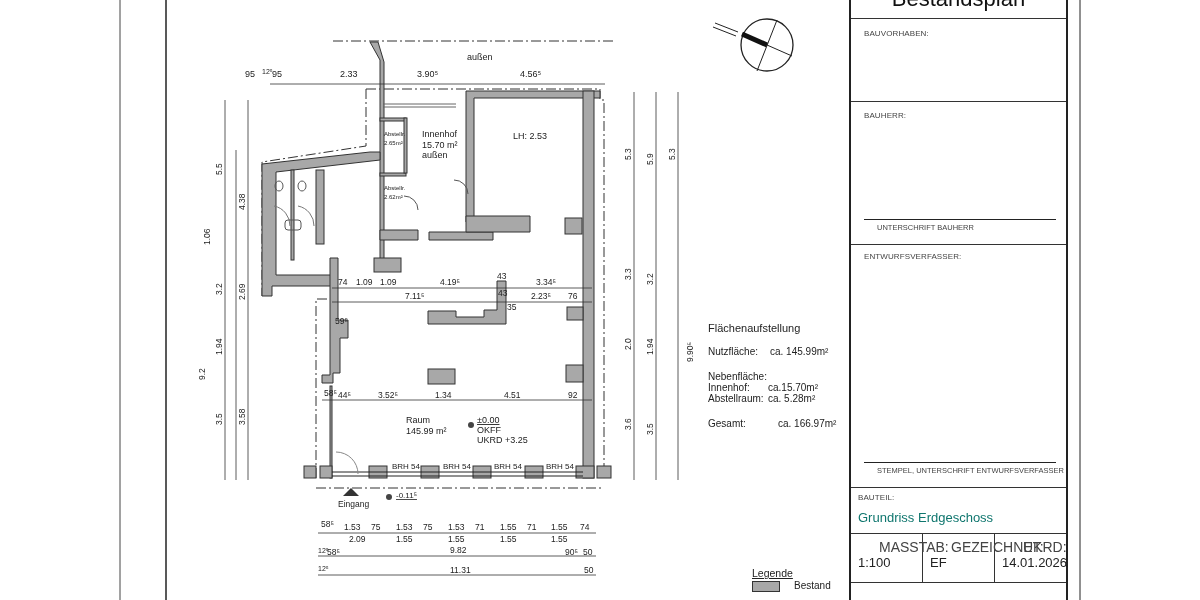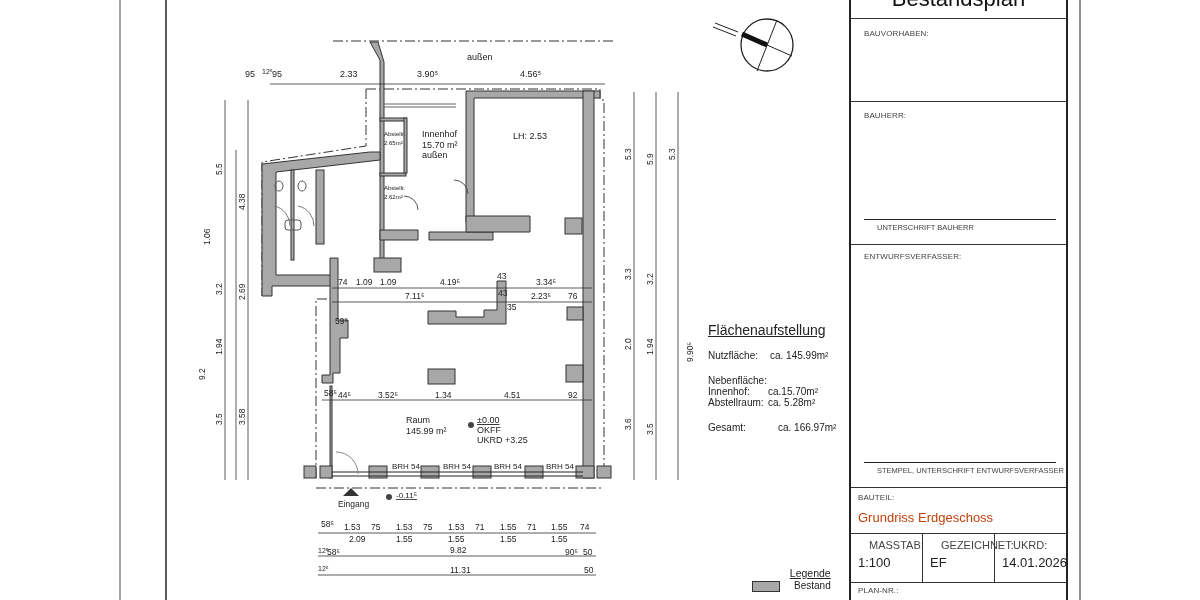--- a/index.html
+++ b/index.html
@@ -7,29 +7,29 @@
          font-family:"Liberation Sans", sans-serif; color:#111; }
   .sheet { position:absolute; left:0; top:0; width:1200px; height:600px; }
   svg text { font-family:"Liberation Sans", sans-serif; fill:#222; }
   .tb { position:absolute; left:849px; top:0; width:219px; height:600px;
         border-left:2px solid #222; border-right:2px solid #222; box-sizing:border-box; }
   .tb-cell { position:absolute; left:0; width:100%; box-sizing:border-box; border-bottom:1.5px solid #333; }
   .tb-label { position:absolute; left:13px; font-size:8px; color:#444; letter-spacing:0.1px; }
   .tb-title { position:absolute; left:0; width:100%; text-align:center; top:-14px; font-size:22px; color:#111; }
   .tb-sig { position:absolute; left:13px; right:10px; border-top:1.5px solid #222; }
   .tb-siglabel { position:absolute; left:14px; font-size:7.5px; color:#444;padding-left:12px; }
-  .tb-value { position:absolute; left:7px; font-size:13px; color:#c2410c; }
+  .tb-value { position:absolute; left:7px; font-size:13px; color:#0f766e; }
   .tb-sub { position:absolute; top:0; height:100%; box-sizing:border-box; border-right:1.5px solid #333; }
-  .tb-sublabel { position:absolute; left:7px; top:5px; font-size:11px; color:#444;padding-left:11px; }
+  .tb-sublabel { position:absolute; left:17px; top:5px; font-size:14px; color:#444;padding-left:11px; }
   .tb-subvalue { position:absolute; left:7px; top:21px; font-size:13px; color:#222; }
   .area-box { position:absolute; left:708px; top:322px; width:140px; font-size:10px; color:#222; }
-  .area-box .h { text-decoration:underline; font-size:14px; margin-bottom:12px; }
+  .area-box .h { font-size:11px; margin-bottom:12px; }
   .area-row { display:flex; white-space:nowrap; }
   .legend { position:absolute; left:752px; top:567px; font-size:10px; color:#222; }
-  .legend .h { text-decoration:underline; font-size:10.5px;text-align:right; }
+  .legend .h { text-decoration:underline; font-size:10.5px; }
   .legend .sw { display:inline-block; width:26px; height:9px; background:#a8a8a8; border:1px solid #333; vertical-align:middle; margin-right:14px; }
 </style>
 </head>
 <body>
 
 <div class="sheet">
 <svg width="1200" height="600" viewBox="0 0 1200 600">
 
   <line x1="120" y1="0" x2="120" y2="600" stroke="#444" stroke-width="1"></line>
   <line x1="166" y1="0" x2="166" y2="600" stroke="#222" stroke-width="1.5"></line>
@@ -297,16 +297,13 @@
     </div>
     <div class="tb-sub" style="left:72px;width:72px">
       <div class="tb-sublabel">GEZEICHNET:</div>
       <div class="tb-subvalue">EF</div>
     </div>
     <div class="tb-sub" style="left:144px;width:73px;border-right:none">
       <div class="tb-sublabel">UKRD:</div>
       <div class="tb-subvalue">14.01.2026</div>
     </div>
   </div>
-  <div class="tb-cell" style="top:583px;height:17px;border-bottom:none">
-    <div class="tb-label" style="top:3px;left:7px">PLAN-NR.:</div>
-  </div>
 </div>
 
 </body></html>

